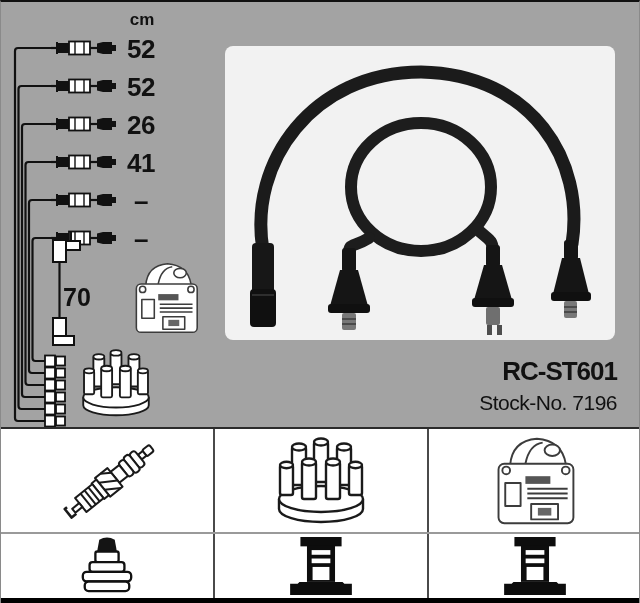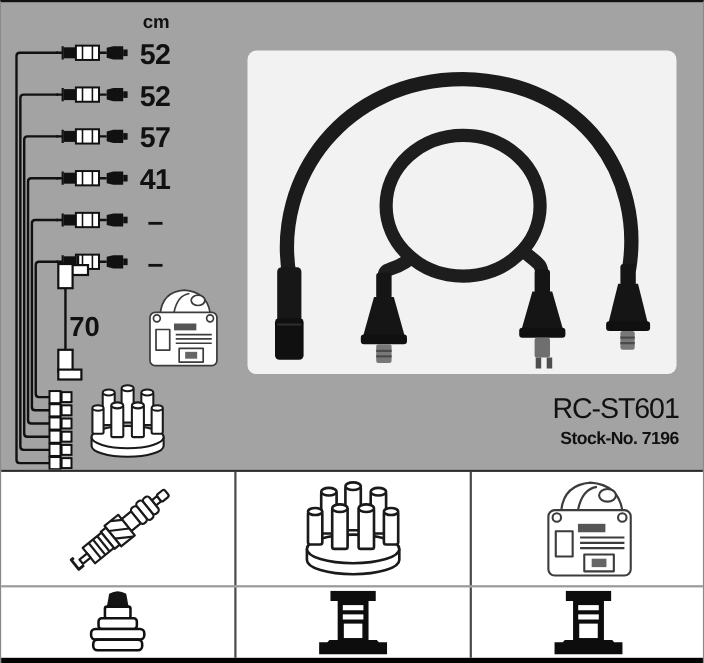--- a/index.html
+++ b/index.html
@@ -7,22 +7,22 @@
     position:relative;width:640px;height:603px;background:#a3a3a3;
     font-family:"Liberation Sans", sans-serif;overflow:hidden;
     border-top:2px solid #111;border-left:1px solid #8a8a8a;border-right:1px solid #8a8a8a;
     box-sizing:border-box;
   }
   .lbl{position:absolute;color:#111;font-weight:bold;line-height:1;text-align:center;}
   #cm-header{left:124px;top:9px;width:34px;text-align:center;font-size:17px;}
   .len-lbl{left:119px;width:42px;text-align:center;font-size:26px;letter-spacing:-0.5px;}
   #coil-len{left:62px;top:283px;font-size:25px;}
   #partbox{position:absolute;right:22px;top:354px;text-align:right;color:#111;}
-  #part-number{font-size:26px;font-weight:normal;letter-spacing:-1px;}
-  #stock-number{font-size:16px;font-weight:bold;letter-spacing:-0.5px;margin-top:4px;}
+  #part-number{font-size:26px;font-weight:bold;letter-spacing:-1px;}
+  #stock-number{font-size:21px;font-weight:normal;letter-spacing:-0.5px;margin-top:4px;}
   #diagram-svg{position:absolute;left:0;top:0;}
   #photo-svg{position:absolute;left:222px;top:40px;}
   #legend{
     position:absolute;left:0;top:425px;width:640px;height:176px;
     border-top:2px solid #2b2b2b;border-bottom:5px solid #000;
     display:flex;flex-direction:column;box-sizing:border-box;background:#fff;
   }
   .legend-row{display:flex;flex:1;}
   .legend-row.top{border-bottom:2px solid #9a9a9a;flex:0 0 103px;}
   .legend-row.bottom{flex:1;}
@@ -159,21 +159,21 @@
     <use href="#conn" transform="translate(44,407)"></use>
     <use href="#conn" transform="translate(44,419)"></use>
 
     <use href="#coil" transform="translate(126,257) scale(0.78)"></use>
     <use href="#cap" transform="translate(76,347) scale(0.78)"></use>
   </svg>
 
   <div class="lbl" id="cm-header">cm</div>
   <div class="lbl len-lbl" style="top:34px">52</div>
   <div class="lbl len-lbl" style="top:72px">52</div>
-  <div class="lbl len-lbl" style="top:110px">57</div>
+  <div class="lbl len-lbl" style="top:110px">26</div>
   <div class="lbl len-lbl" style="top:148px">41</div>
   <div class="lbl len-lbl" style="top:186px">–</div>
   <div class="lbl len-lbl" style="top:224px">–</div>
   <div class="lbl" id="coil-len">70</div>
 
   <svg id="photo-svg" width="396" height="302" viewBox="0 0 396 302">
     <rect x="2" y="4" width="390" height="294" rx="8" fill="#f2f2f2"></rect>
 
     <path d="M40,208 C25,120 90,30 198,30 C310,32 362,120 349,202" fill="none" stroke="#1b1b1b" stroke-width="13" stroke-linecap="round"></path>
 

